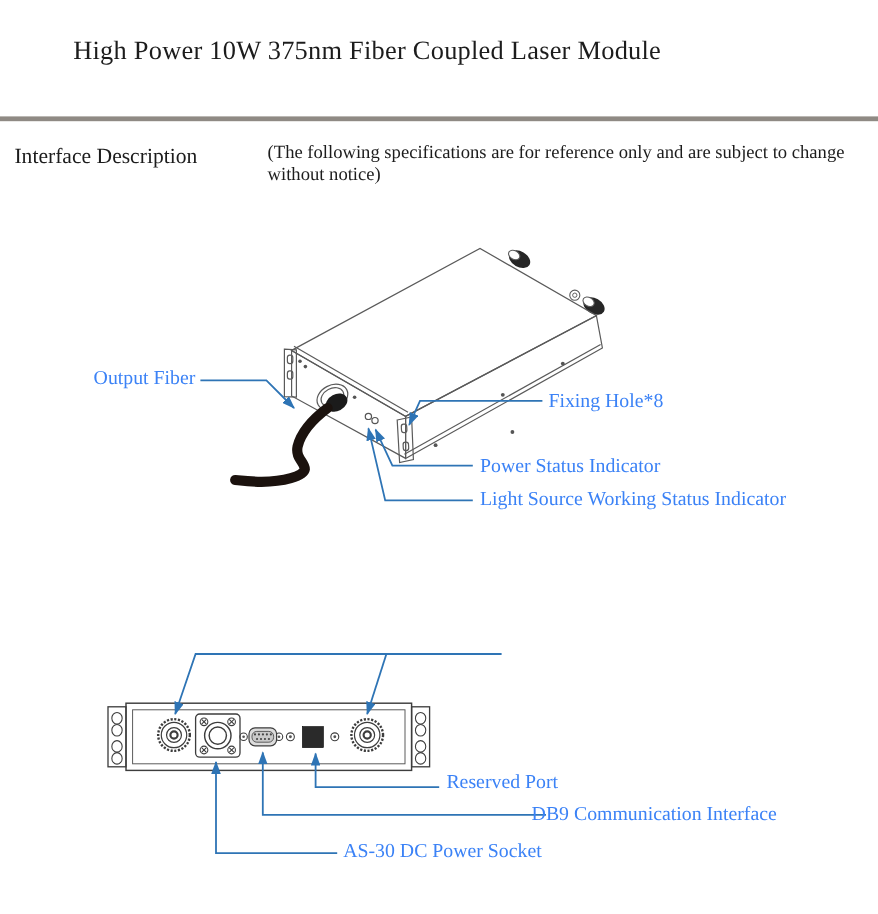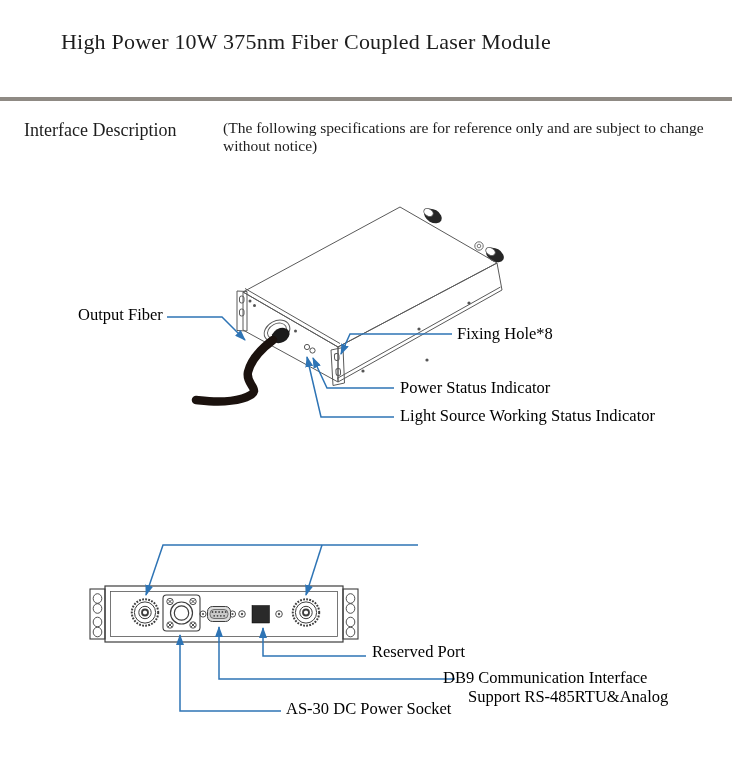--- a/index.html
+++ b/index.html
@@ -4,23 +4,23 @@
 <style>
   html,body{margin:0;padding:0;background:#ffffff;}
   .page{
     position:relative;width:732px;height:762px;background:#ffffff;overflow:hidden;
     font-family:"Liberation Serif", serif;color:#1c1c1c;
   }
   .abs{position:absolute;}
   .title-line1{left:45px;top:29px;font-size:22px;font-weight:normal;letter-spacing:.2px;white-space:nowrap;margin-left:16px;}
   .title-line2{left:45px;top:66px;font-size:21px;font-weight:bold;white-space:nowrap;}
   .header-rule{left:0;top:97px;width:732px;height:4px;background:#8f8a84;}
-  .section-heading{left:24px;top:120px;font-size:18px;white-space:nowrap;}
+  .section-heading{left:12px;top:120px;font-size:18px;white-space:nowrap;}
   .section-note{left:223px;top:119px;width:505px;font-size:15.5px;line-height:18px;}
-  .blue-label{color:#000000;font-size:16.5px;white-space:nowrap;line-height:1.05;}
+  .blue-label{color:#3b82f6;font-size:16.5px;white-space:nowrap;line-height:1.05;}
   svg{position:absolute;display:block;}
   .drawline{stroke:#5a5a5a;stroke-width:1;fill:none;}
   .panline{stroke:#3d3d3d;fill:none;}
   .leader{stroke:#2e74b5;stroke-width:1.5;fill:none;}
 </style>
 </head>
 <body>
 
 <div class="page">
 
@@ -188,16 +188,15 @@
 
     <path class="leader" d="M418,545 H163 L146,595" marker-end="url(#ah2)"></path>
     <path class="leader" d="M322,545 L306,595" marker-end="url(#ah2)"></path>
     <path class="leader" d="M366,656 H263 V628" marker-end="url(#ah2)"></path>
     <path class="leader" d="M455,679 H219 V627" marker-end="url(#ah2)"></path>
     <path class="leader" d="M281,711 H180 V635" marker-end="url(#ah2)"></path>
   </svg>
 
   <div class="abs blue-label" style="left:372px;top:643px;">Reserved Port</div>
   <div class="abs blue-label" style="left:443px;top:669px;">DB9 Communication Interface</div>
-  <div class="abs blue-label" style="left:468px;top:688px;">Support RS-485RTU&amp;Analog</div>
   <div class="abs blue-label" style="left:286px;top:700px;">AS-30 DC Power Socket</div>
 
 </div>
 
 </body></html>

